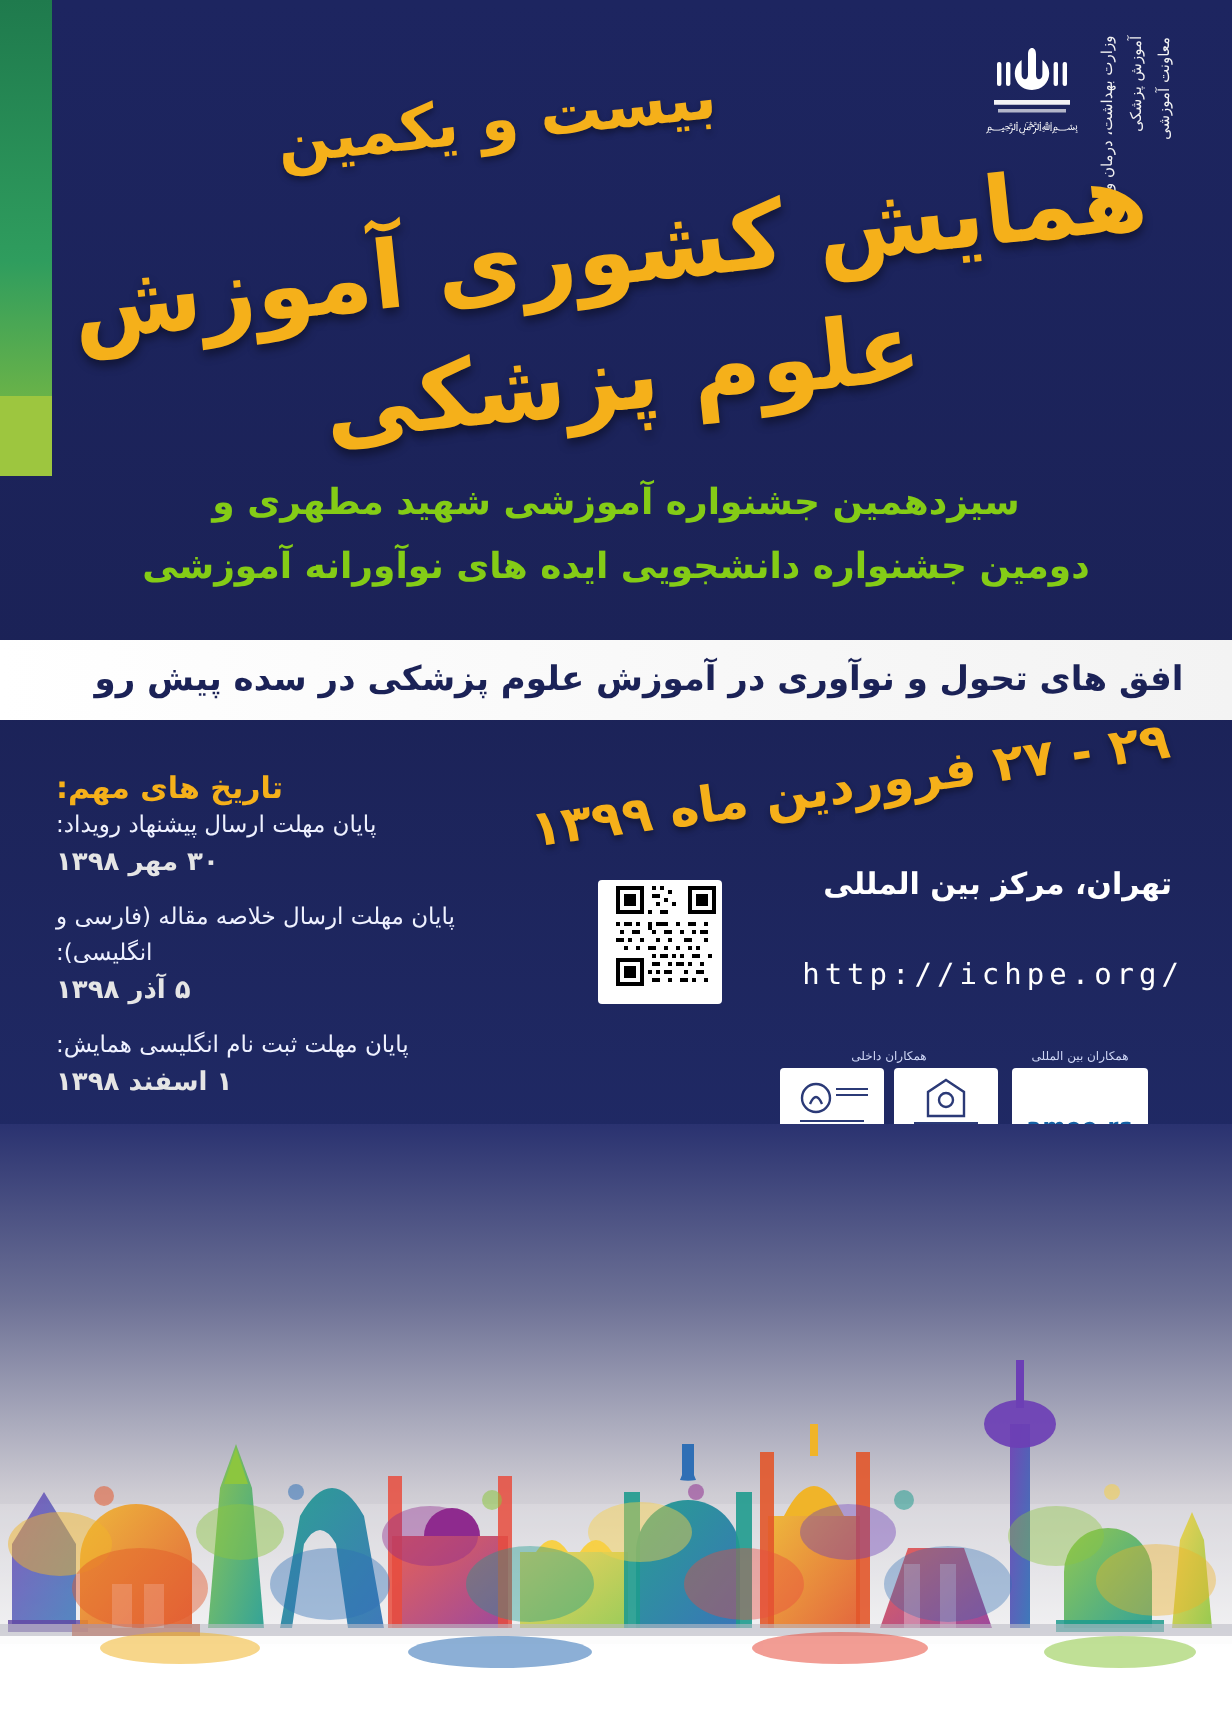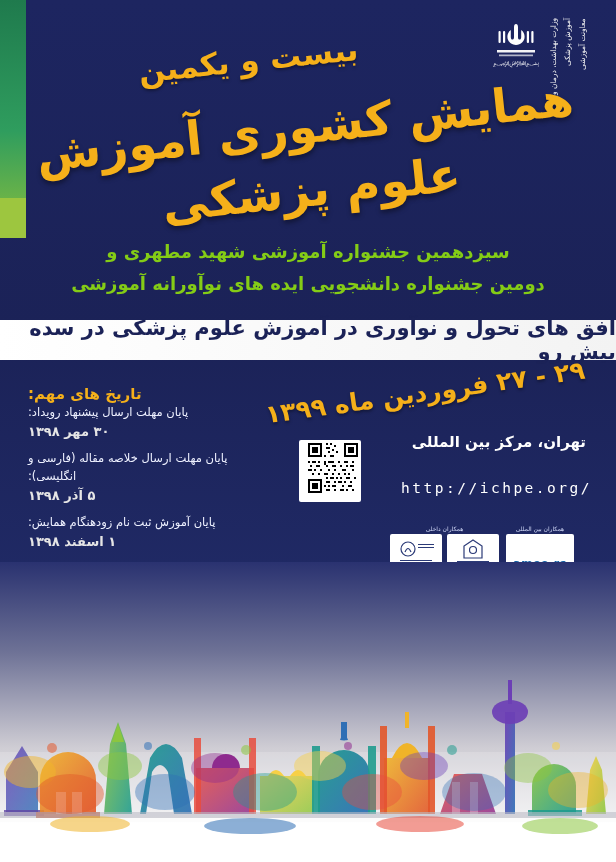--- a/index.html
+++ b/index.html
@@ -85,21 +85,21 @@
   }
   
   .band{
     position:absolute;top:320px;left:0;right:0;
     height:40px;
     background:linear-gradient(90deg,#ffffff 0%,#f3f3f3 100%);
     display:flex;align-items:center;justify-content:center;
   }
   .band .band-text{
     color:#1b2257;
-    font-size:21px;font-weight:bold;
+    font-size:17px;font-weight:bold;
     letter-spacing:.2px;
     margin-left:23px;
   }
   
   .date-line{
     position:absolute;top:378px;right:30px;
     color:#f5b01a;
     font-size:25px;font-weight:bold;
     transform:rotate(-8deg);
     text-shadow:0 2px 3px rgba(0,0,0,.35);
@@ -292,21 +292,21 @@
     <div class="hdr">تاریخ های مهم:</div>
     <div class="row">
       <span class="lbl">پایان مهلت ارسال پیشنهاد رویداد:</span>
       <span class="val">۳۰ مهر ۱۳۹۸</span>
     </div>
     <div class="row">
       <span class="lbl">پایان مهلت ارسال خلاصه مقاله (فارسی و انگلیسی):</span>
       <span class="val">۵ آذر ۱۳۹۸</span>
     </div>
     <div class="row">
-      <span class="lbl">پایان آموزش ثبت نام زودهنگام همایش:</span>
+      <span class="lbl">پایان مهلت ثبت نام انگلیسی همایش:</span>
       <span class="val">۱ اسفند ۱۳۹۸</span>
     </div>
   </div>
 
   <div class="sponsors">
     <div class="sp-wrap">
       <span class="sp-cap">همکاران داخلی</span>
       <div style="display:flex;flex-direction:row-reverse;gap:5px;">
         <div class="sp">
           <svg width="48" height="32" viewBox="0 0 48 32">

